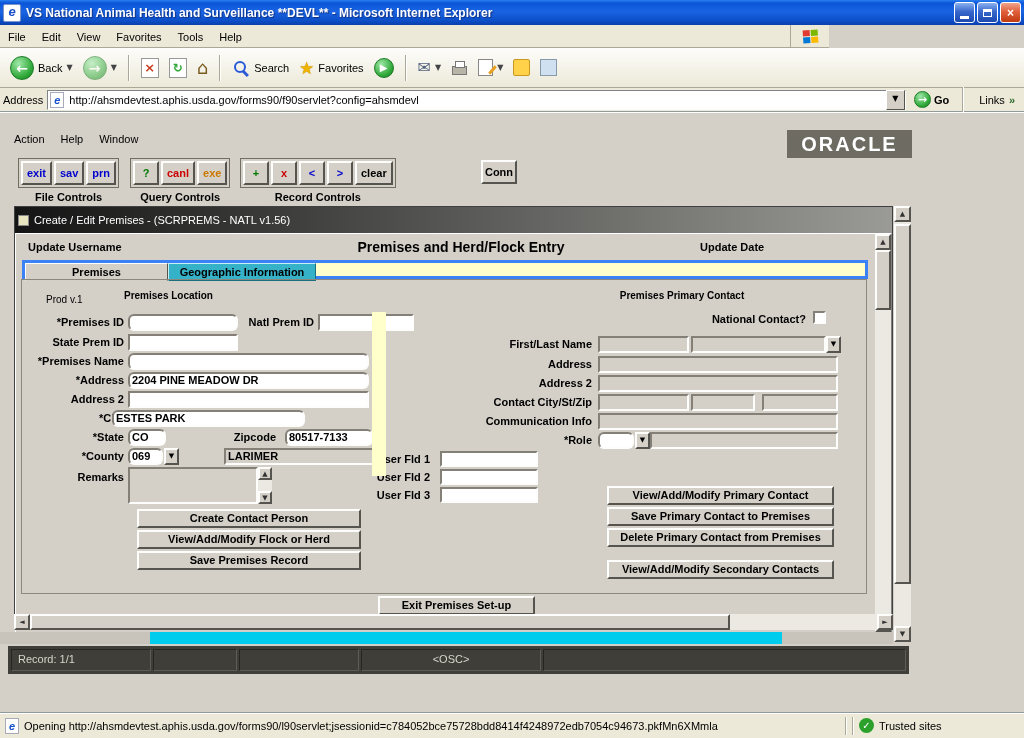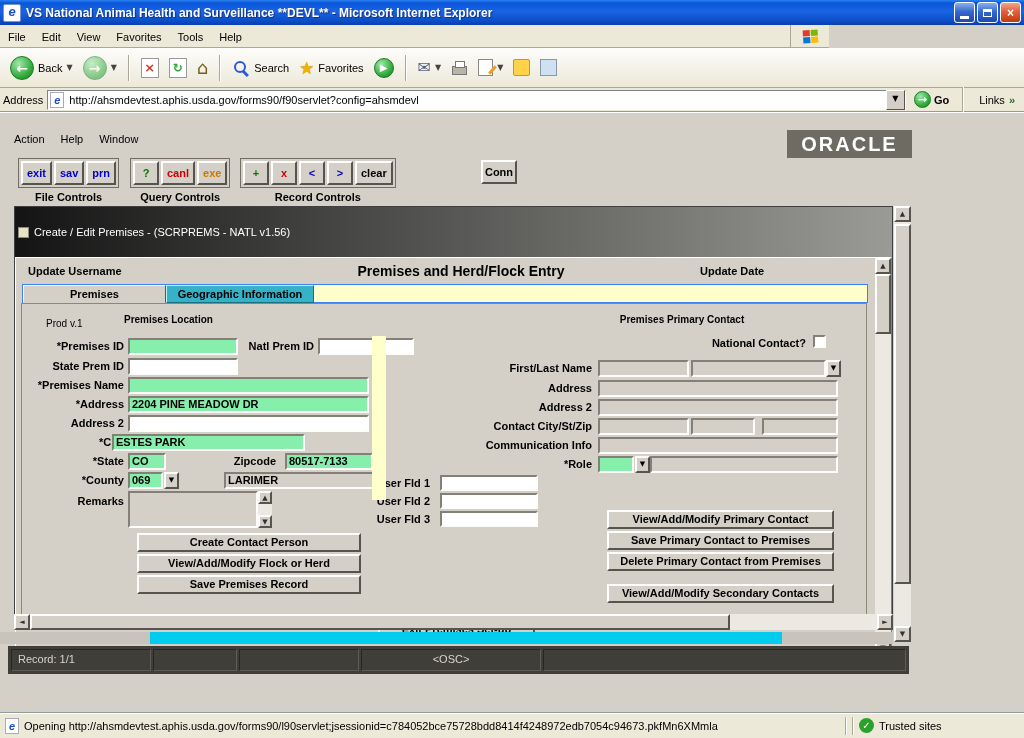--- a/index.html
+++ b/index.html
@@ -87,39 +87,39 @@
   .obtn{height:24px;min-width:26px;padding:0 4px;background:#d4d0c8;border:2px solid;
     border-color:#fdfdfb #55544e #55544e #fdfdfb;font-weight:bold;font-size:11px;
     display:flex;align-items:center;justify-content:center;font-family:"Liberation Sans",sans-serif;box-sizing:border-box;}
   .c-blue{color:#0000cc;} .c-green{color:#007800;} .c-red{color:#cc0000;} .c-orn{color:#cc7700;}
   .grp-label{font-weight:bold;margin-top:3px;}
 
   
   .form-window{position:absolute;left:14px;top:93px;width:879px;height:420px;background:#d4d0c8;
     border:1px solid #404040;box-sizing:border-box;}
   .form-titlebar{height:18px;background:linear-gradient(90deg,#141414,#9a9a96);color:#fff;display:flex;
-    align-items:center;gap:5px;padding:16px 3px;white-space:nowrap;overflow:hidden;}
+    align-items:center;gap:5px;padding:4px 3px;white-space:nowrap;overflow:hidden;}
   .form-icon{width:11px;height:11px;background:#e8e4c0;border:1px solid #888;box-sizing:border-box;}
   .form-body{position:relative;width:100%;height:400px;background:#d4d0c8;border:1px solid #fff;
     border-right-color:#808080;border-bottom-color:#808080;box-sizing:border-box;}
   .lb{position:absolute;font-weight:bold;white-space:nowrap;}
   .lb.r{text-align:right;}
   .fld{position:absolute;height:17px;font-weight:bold;background:#fff;border:2px solid;
     border-color:#848078 #fdfdfb #fdfdfb #848078;padding:0 2px;line-height:13px;overflow:hidden;
     white-space:nowrap;box-sizing:border-box;}
-  .fld.req{background:#86efac;}
+  .fld.req{background:#ffffff;border-radius:6px;}
   .fld.dis{background:#d4d0c8;}
   .ddbtn{position:absolute;width:15px;height:17px;background:#d4d0c8;border:2px solid;
     border-color:#fdfdfb #55544e #55544e #fdfdfb;font-size:7px;text-align:center;line-height:12px;
     font-family:"DejaVu Sans",sans-serif;box-sizing:border-box;}
   .fbtn{position:absolute;height:19px;background:#d4d0c8;border:2px solid;
     border-color:#fdfdfb #55544e #55544e #fdfdfb;font-weight:bold;text-align:center;line-height:15px;
     box-sizing:border-box;overflow:hidden;white-space:nowrap;}
   .panel{position:absolute;border:1px solid #8a887c;}
-  .tabstrip{position:absolute;background:#ffffcc;border:1px solid #3b82f6;box-sizing:border-box;}
+  .tabstrip{position:absolute;background:#ffffcc;border:3px solid #3b82f6;box-sizing:border-box;}
   .tab{position:absolute;top:0;height:18px;font-weight:bold;text-align:center;line-height:17px;
     border:1px solid;box-sizing:border-box;}
   .tab.active{background:#d4d0c8;border-color:#fdfdfb #55544e #d4d0c8 #fdfdfb;}
   .tab.teal{background:#35b2c8;border-color:#c8f0f4 #1a7080 #1a7080 #c8f0f4;}
   .chk{position:absolute;width:13px;height:13px;background:#fff;border:2px solid;
     border-color:#848078 #fdfdfb #fdfdfb #848078;box-sizing:border-box;}
   .ydiv{position:absolute;background:#ffffcc;}
   .hd{position:absolute;font-weight:bold;font-size:10px;white-space:nowrap;}
 
   

